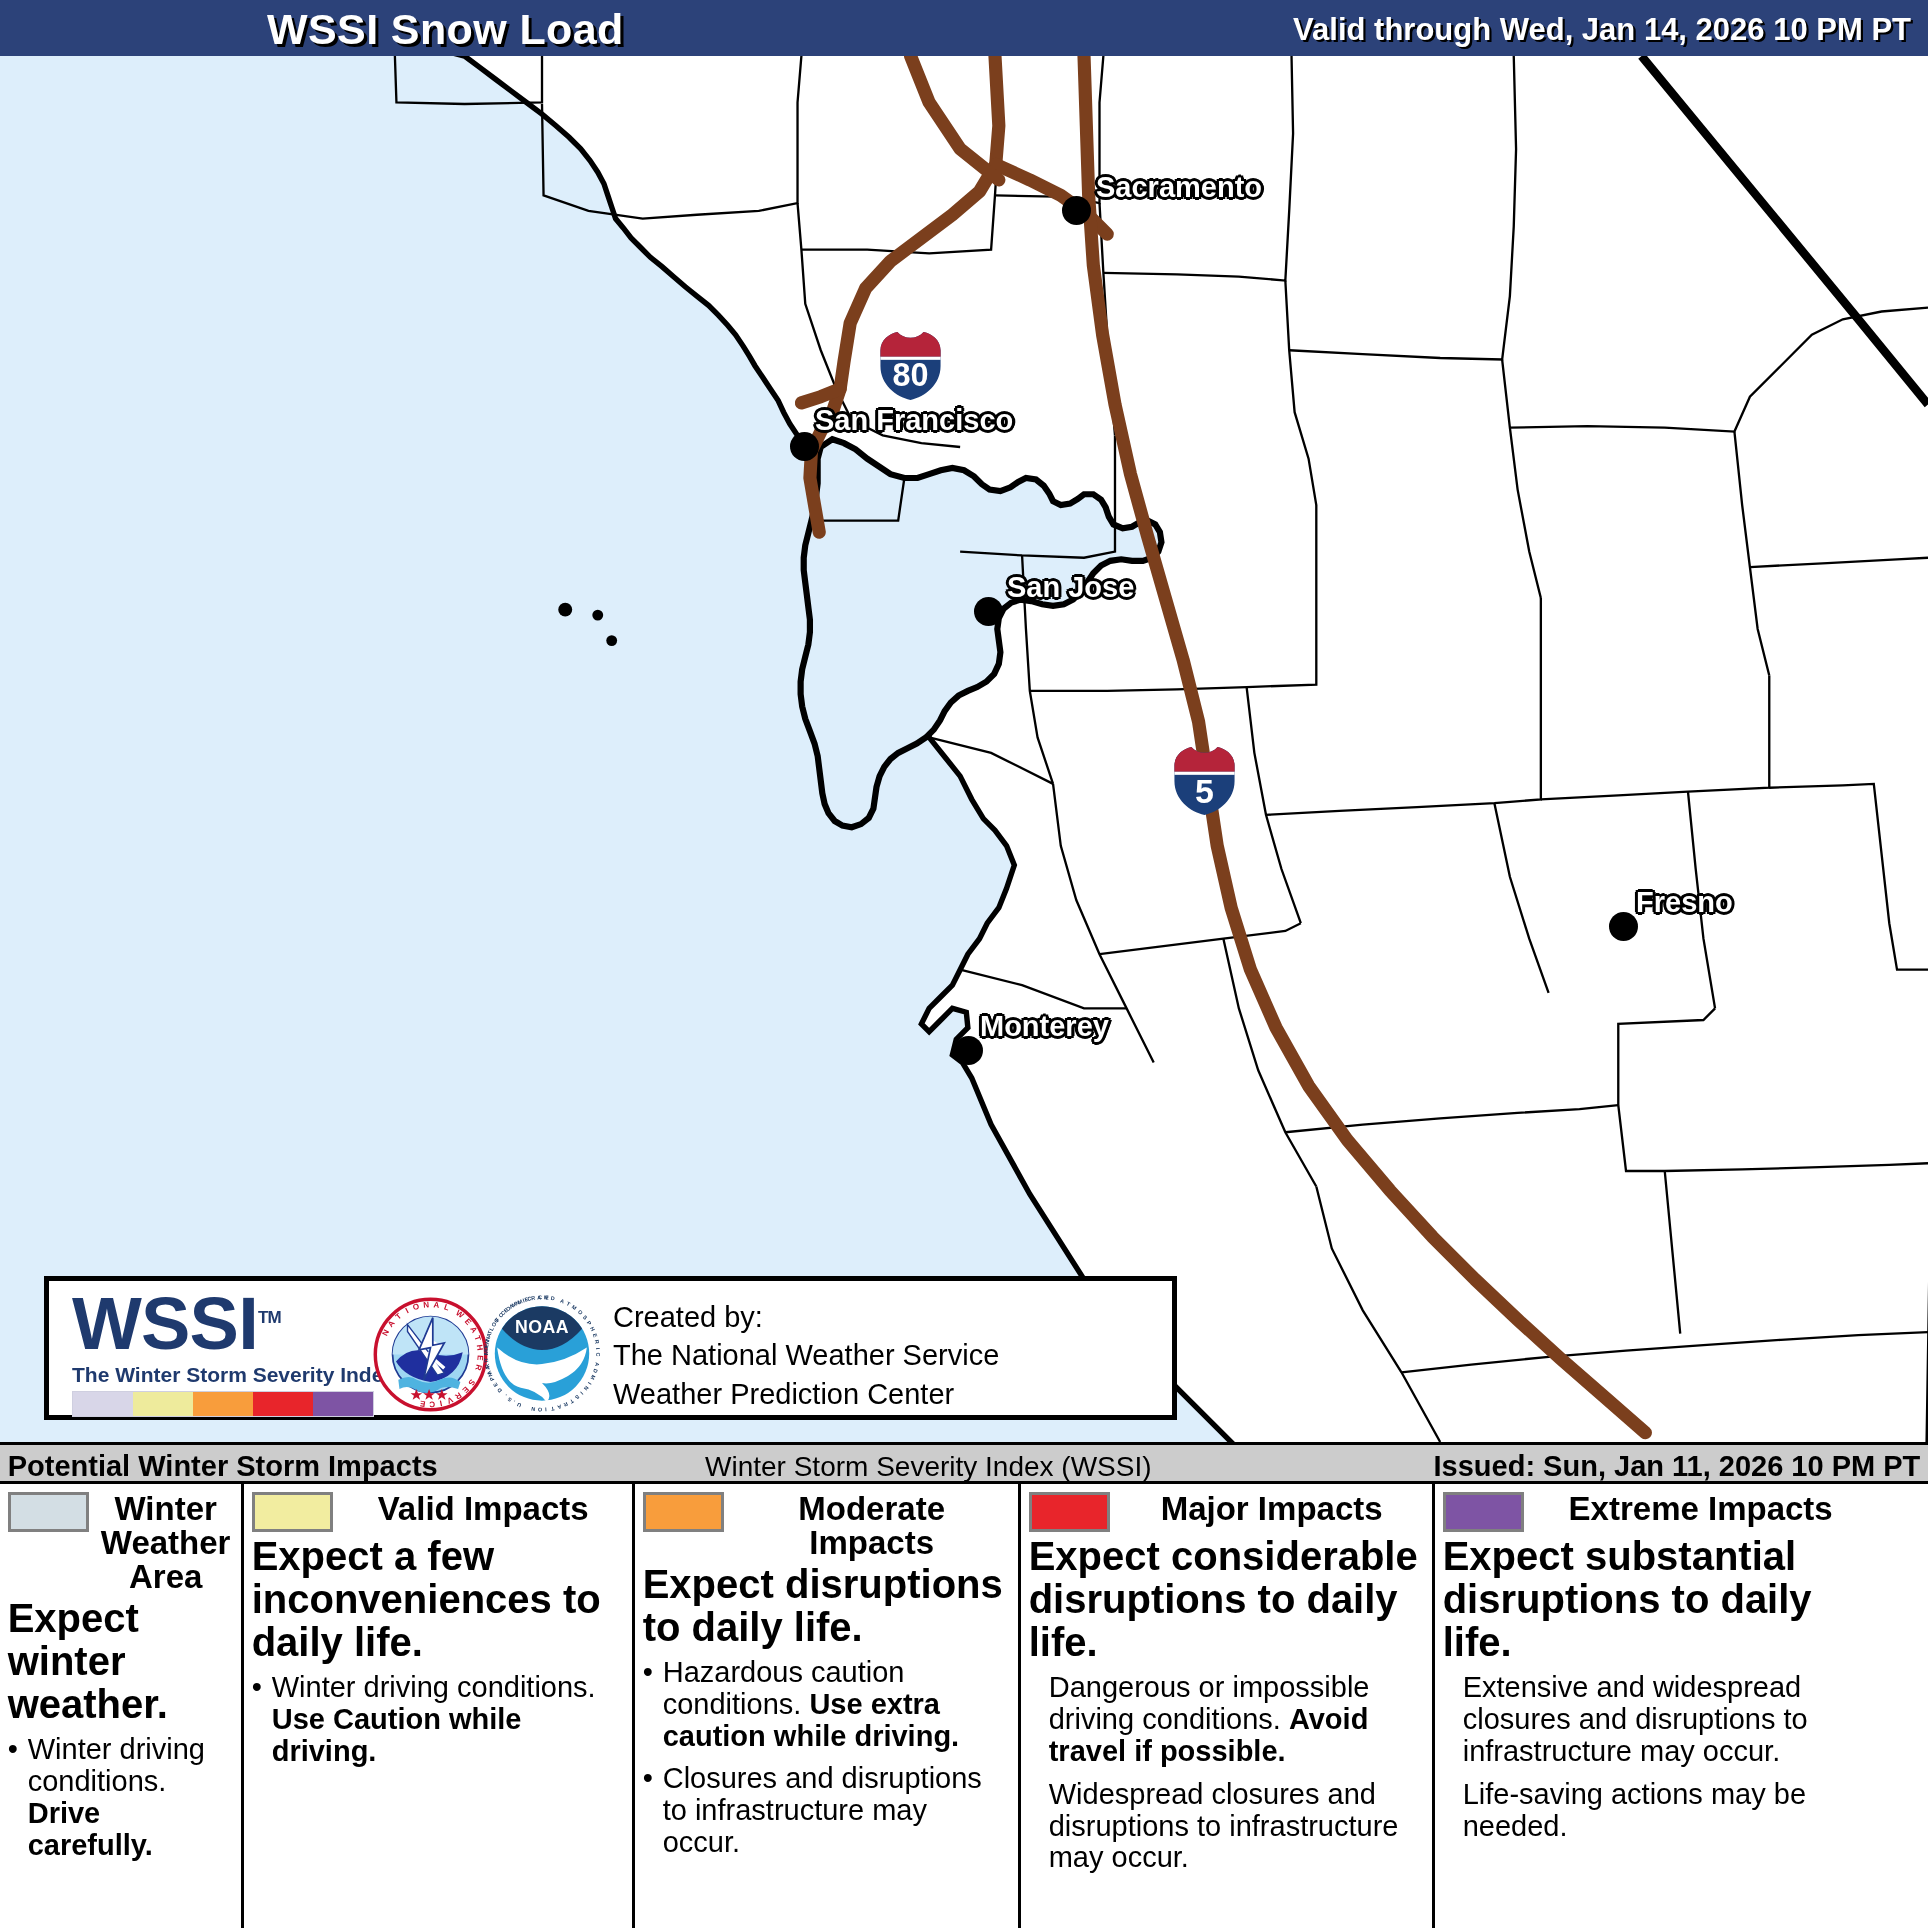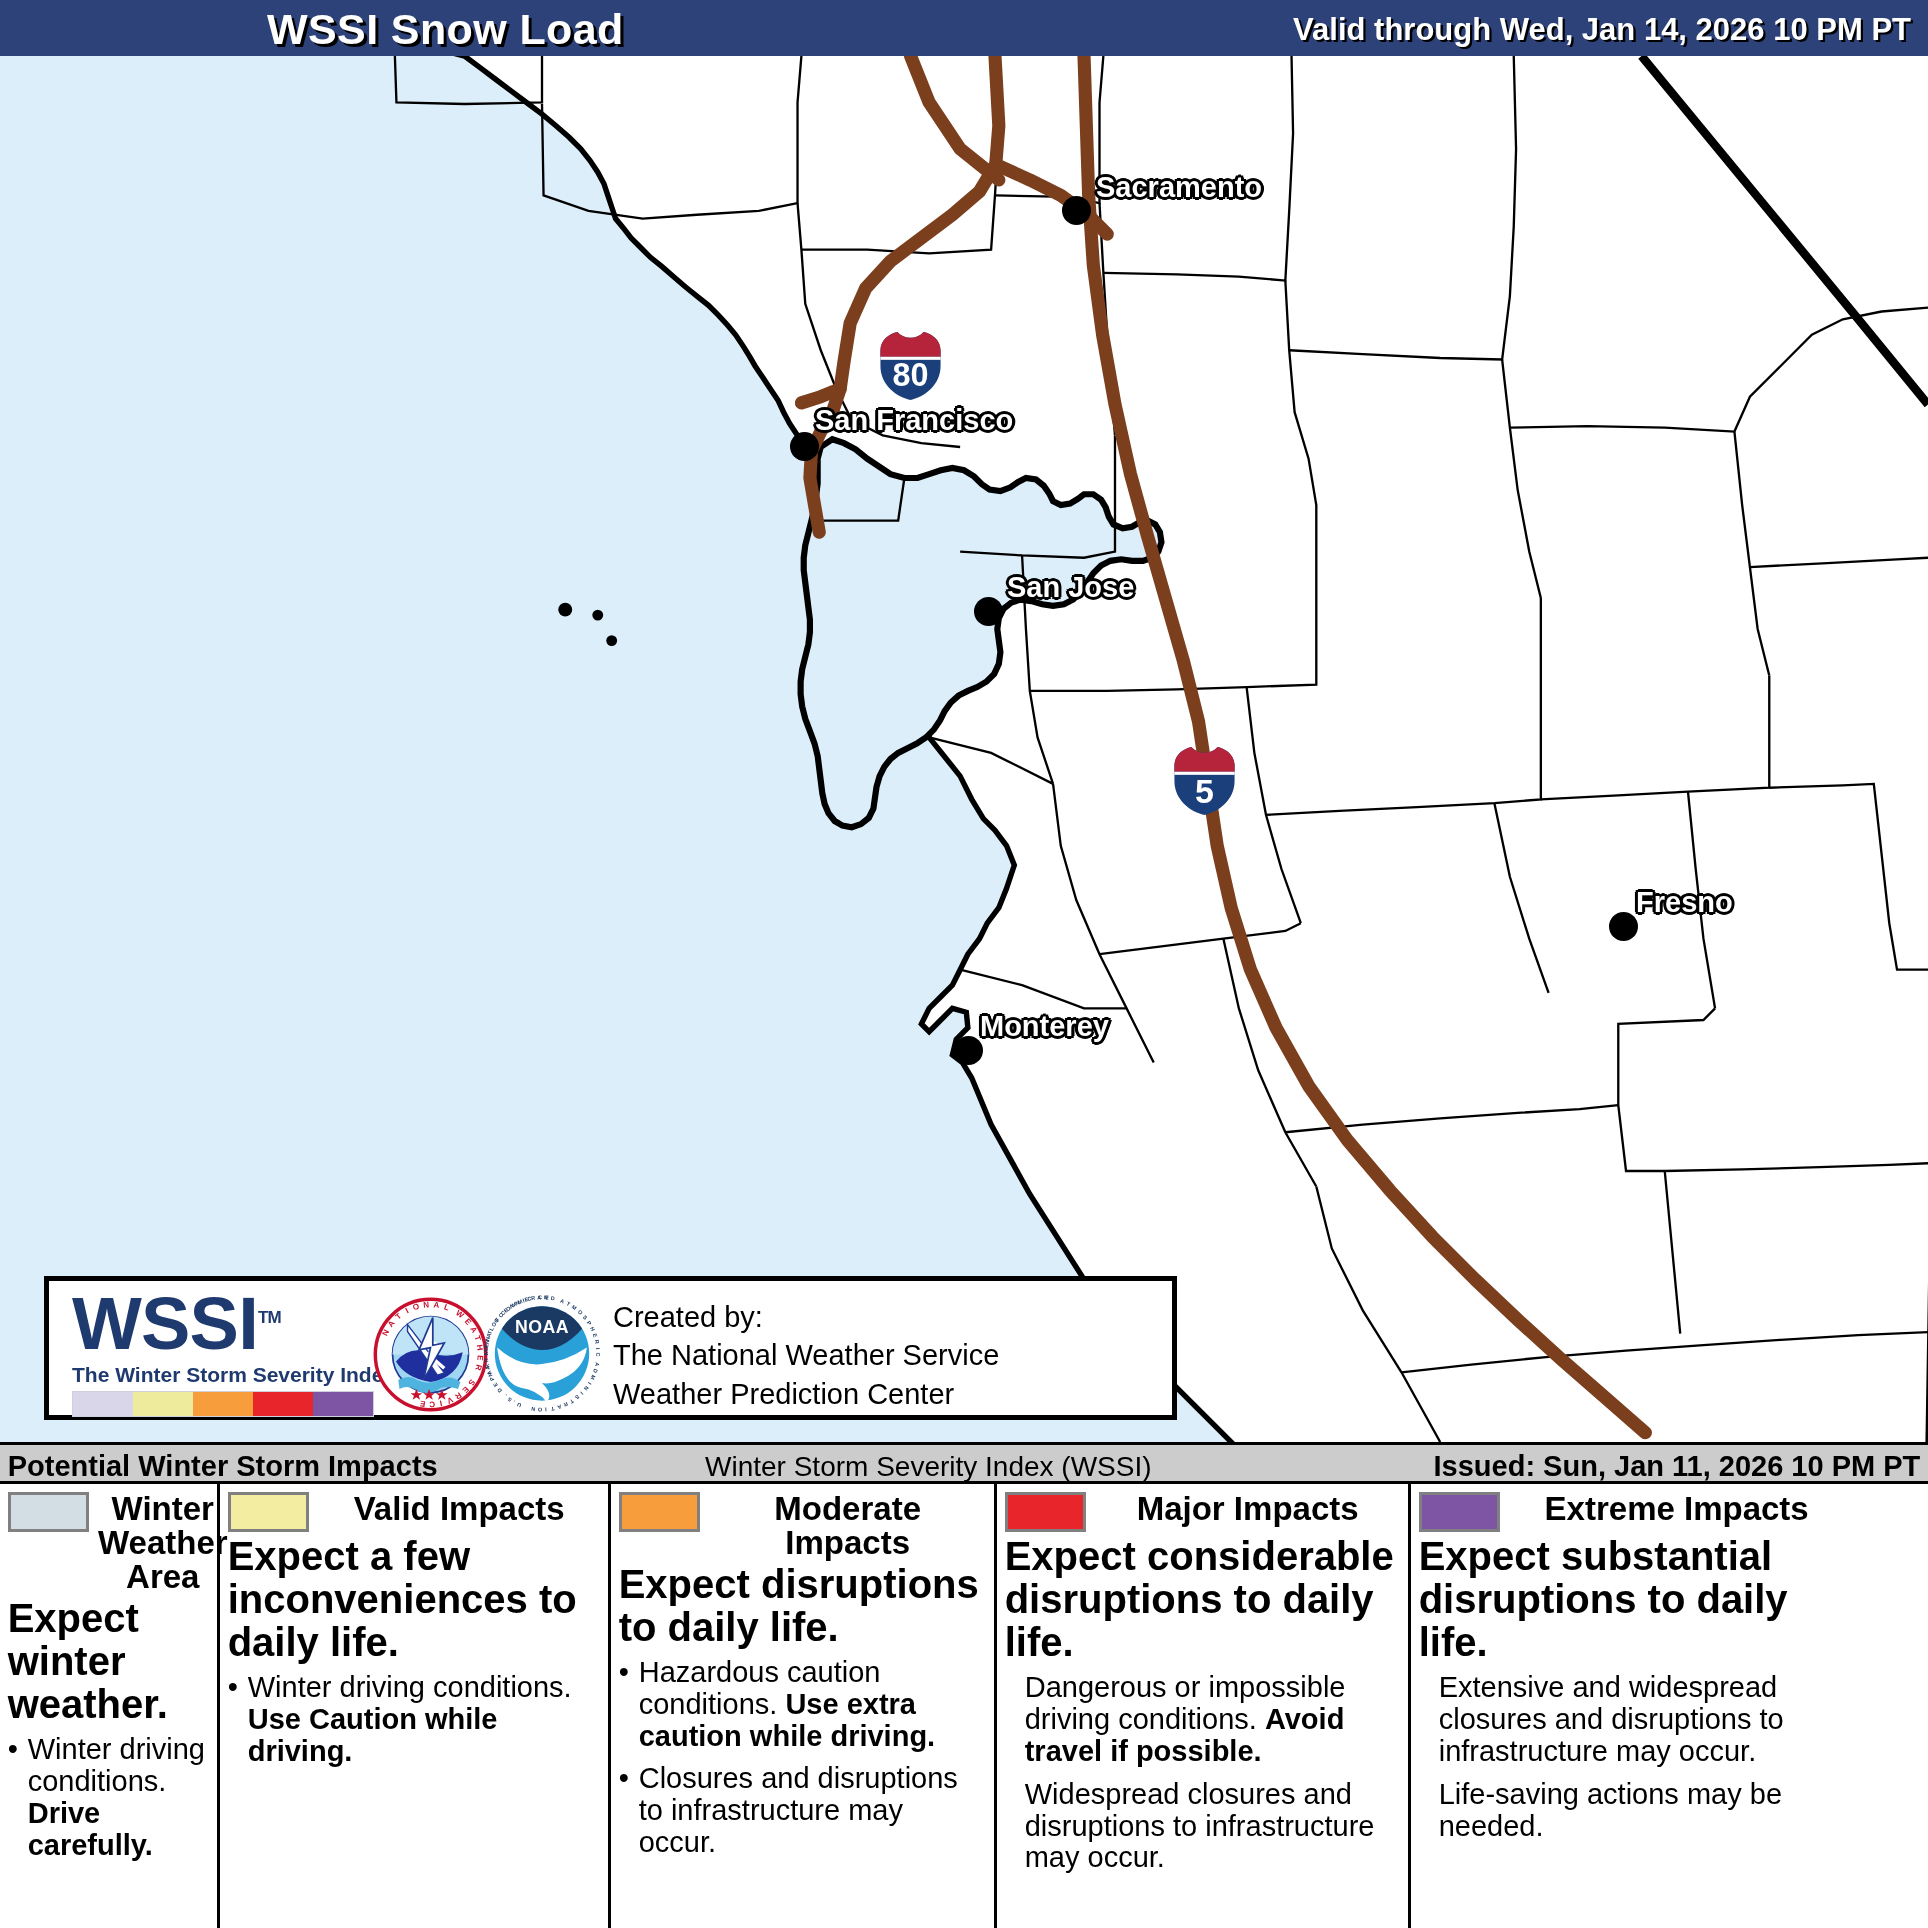--- a/index.html
+++ b/index.html
@@ -41,21 +41,21 @@
   #statusbar{position:absolute;left:0;top:1442px;width:1928px;height:42px;background:#ccc;
       border-top:3.1px solid #000;border-bottom:3.1px solid #000;box-sizing:border-box;}
   #statusbar .sb-left{position:absolute;left:7.7px;top:4.6px;font-size:29px;font-weight:bold;color:#000;white-space:nowrap;}
   #statusbar .sb-mid{position:absolute;left:705px;top:6.2px;font-size:28px;color:#000;white-space:nowrap;}
   #statusbar .sb-right{position:absolute;right:7.7px;top:4.6px;font-size:29px;font-weight:bold;color:#000;white-space:nowrap;}
 
   
   #legend{position:absolute;left:0;top:1484px;width:1928px;height:445px;display:flex;background:#fff;}
   .lcol{position:relative;box-sizing:border-box;border-right:3.9px solid #000;padding:7.7px 7.7px 0 7.7px;}
   .lcol:last-child{border-right:none;}
-  .lcol.c0{width:220px;}
+  .lcol.c0{width:244px;}
   .lcol.c1{width:391px;}
   .lcol.c2{width:386px;}
   .lcol.c3{width:414px;}
   .lcol.c4{width:441px;}
 
   .lhead{display:flex;align-items:flex-start;gap:9.3px;}
   .swatch{width:81px;height:40px;border:3.9px solid #808080;box-sizing:border-box;flex:none;}
   .lhead-title{font-size:33px;font-weight:bold;color:#000;line-height:1.03;flex:1;text-align:center;}
   .c0 .lhead-title{text-align:center;}
   .lsum{font-size:40px;font-weight:bold;color:#000;line-height:1.08;margin-top:3.1px;}

